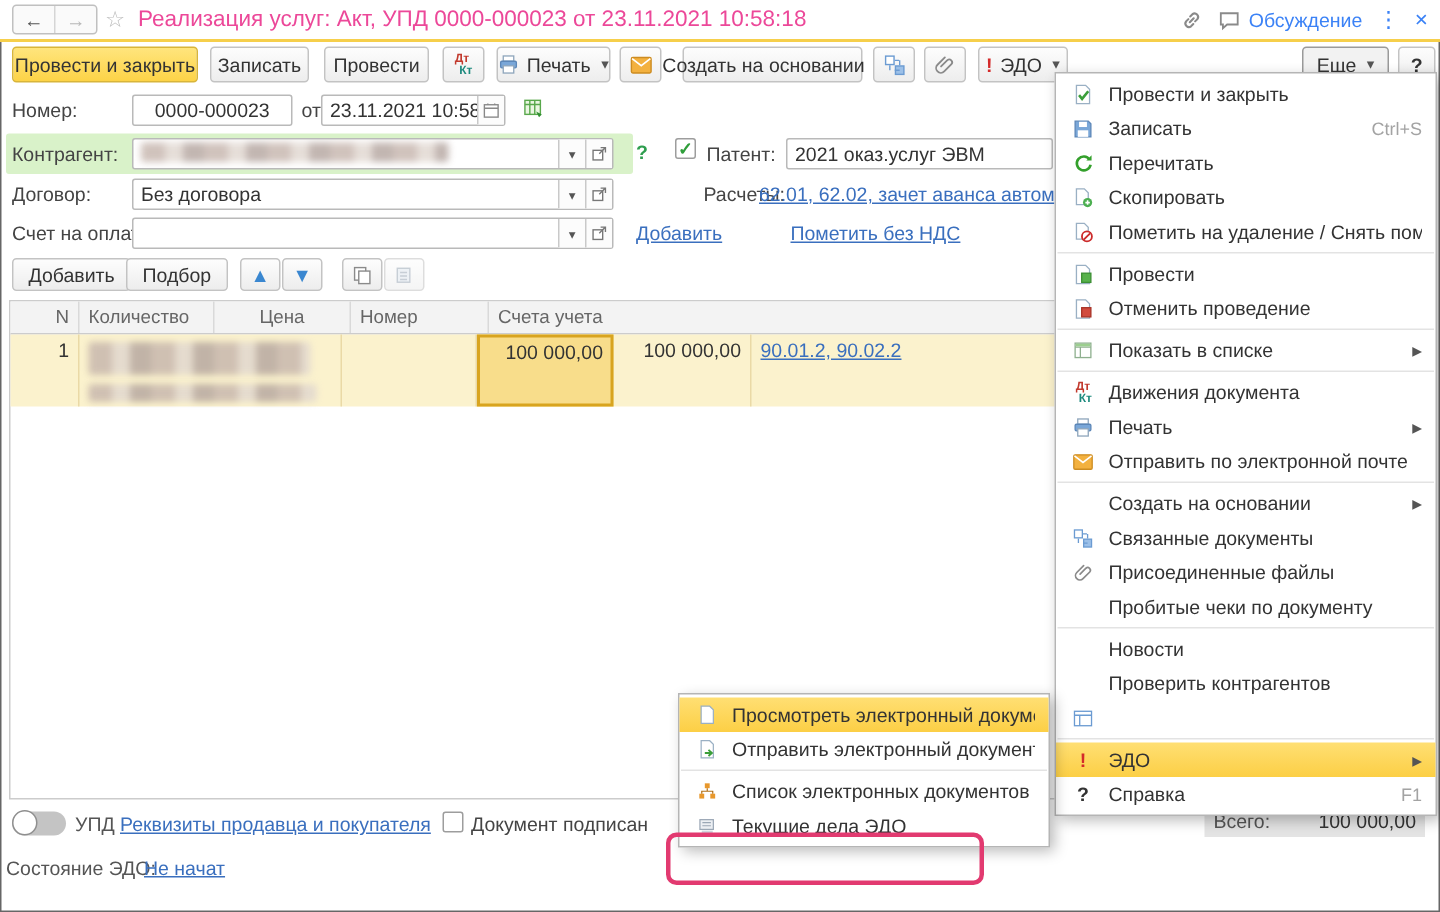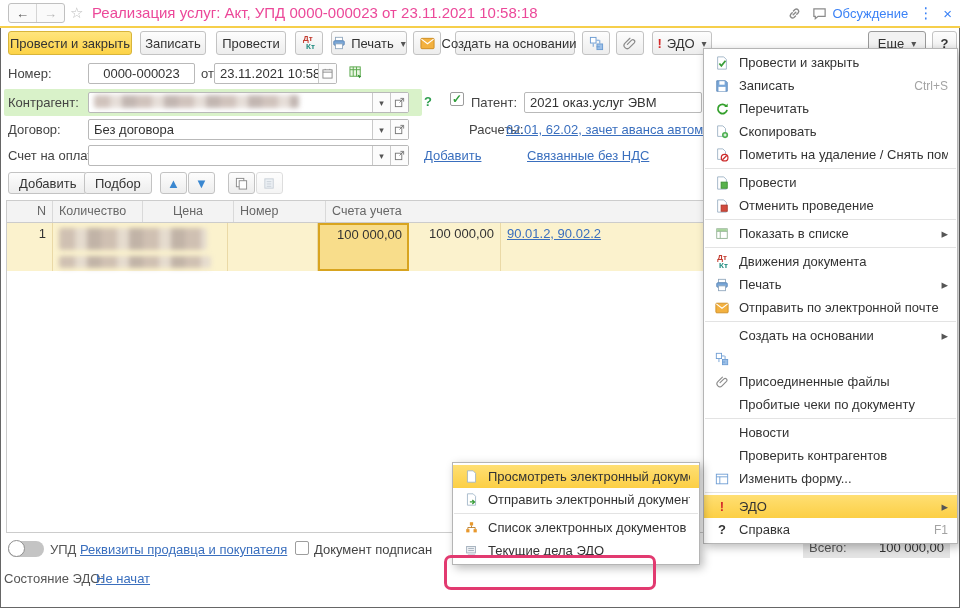--- a/index.html
+++ b/index.html
@@ -223,21 +223,21 @@
   <span class="val"></span>
   <span class="fbtn">▾</span>
   <span class="fbtn">
       <svg width="11" height="11" viewBox="0 0 12 12">
         <rect x="1.5" y="3.5" width="7" height="7" fill="#fff" stroke="#777"></rect>
         <path d="M6 6L10.5 1.5M7 1.5h3.5V5" fill="none" stroke="#777"></path>
       </svg>
     </span>
 </div>
 <div class="abs lnk" style="left:424px;top:148px">Добавить</div>
-<div class="abs lnk" style="left:527px;top:148px">Связанные без НДС</div>
+<div class="abs lnk" style="left:527px;top:148px">Пометить без НДС</div>
 
 <div class="sbtn" style="left:8px">
     <span>Добавить</span>
   </div>
 <div class="sbtn" style="left:84px">
     <span>Подбор</span>
   </div>
 <div class="sbtn" style="left:160px;width:27px;padding:0;color:#3a87d0">
     <span>▲</span>
   </div>
@@ -414,20 +414,21 @@
     <span class="arr"></span>
   </div>
   <div class="m-item">
     <span class="mi">
         <svg width="14" height="14" viewBox="0 0 16 16">
           <rect x="1.5" y="1.5" width="6" height="6" fill="#fff" stroke="#6b9bd2"></rect>
           <rect x="8.5" y="8.5" width="6" height="6" fill="#9cc0e8" stroke="#6b9bd2"></rect>
           <path d="M4.5 8v3.5M8 11.5h3.5M11.5 8V4.5M8 4.5H11" fill="none" stroke="#6b9bd2"></path>
         </svg>
       </span>
+    <span class="lbl">Связанные документы</span>
   </div>
   <div class="m-item">
     <span class="mi">
         <svg width="13" height="13" viewBox="0 0 16 16">
           <path d="M5 9.5l4.8-4.8a2.2 2.2 0 0 1 3.1 3.1L7.4 13.3a3.6 3.6 0 0 1-5.1-5.1L7.9 2.6" fill="none" stroke="#8a8a8a" stroke-width="1.4" stroke-linecap="round"></path>
         </svg>
       </span>
     <span class="lbl">Присоединенные файлы</span>
   </div>
   <div class="m-item">
@@ -443,21 +444,20 @@
     <span class="mi"></span>
     <span class="lbl">Проверить контрагентов</span>
   </div>
   <div class="m-item">
     <span class="mi">
         <svg width="14" height="14" viewBox="0 0 16 16">
           <rect x="1.5" y="2.5" width="13" height="11" fill="#fff" stroke="#6b9bd2"></rect>
           <path d="M1.5 5.5h13M5.5 5.5v8" stroke="#6b9bd2"></path>
         </svg>
       </span>
-    <span class="lbl">Изменить форму...</span>
   </div>
   <div class="m-sep"></div>
   <div class="m-item hl">
     <span class="mi excl">!</span>
     <span class="lbl">ЭДО</span>
     <span class="arr"></span>
   </div>
   <div class="m-item">
     <span class="mi mono-q">?</span>
     <span class="lbl">Справка</span>

